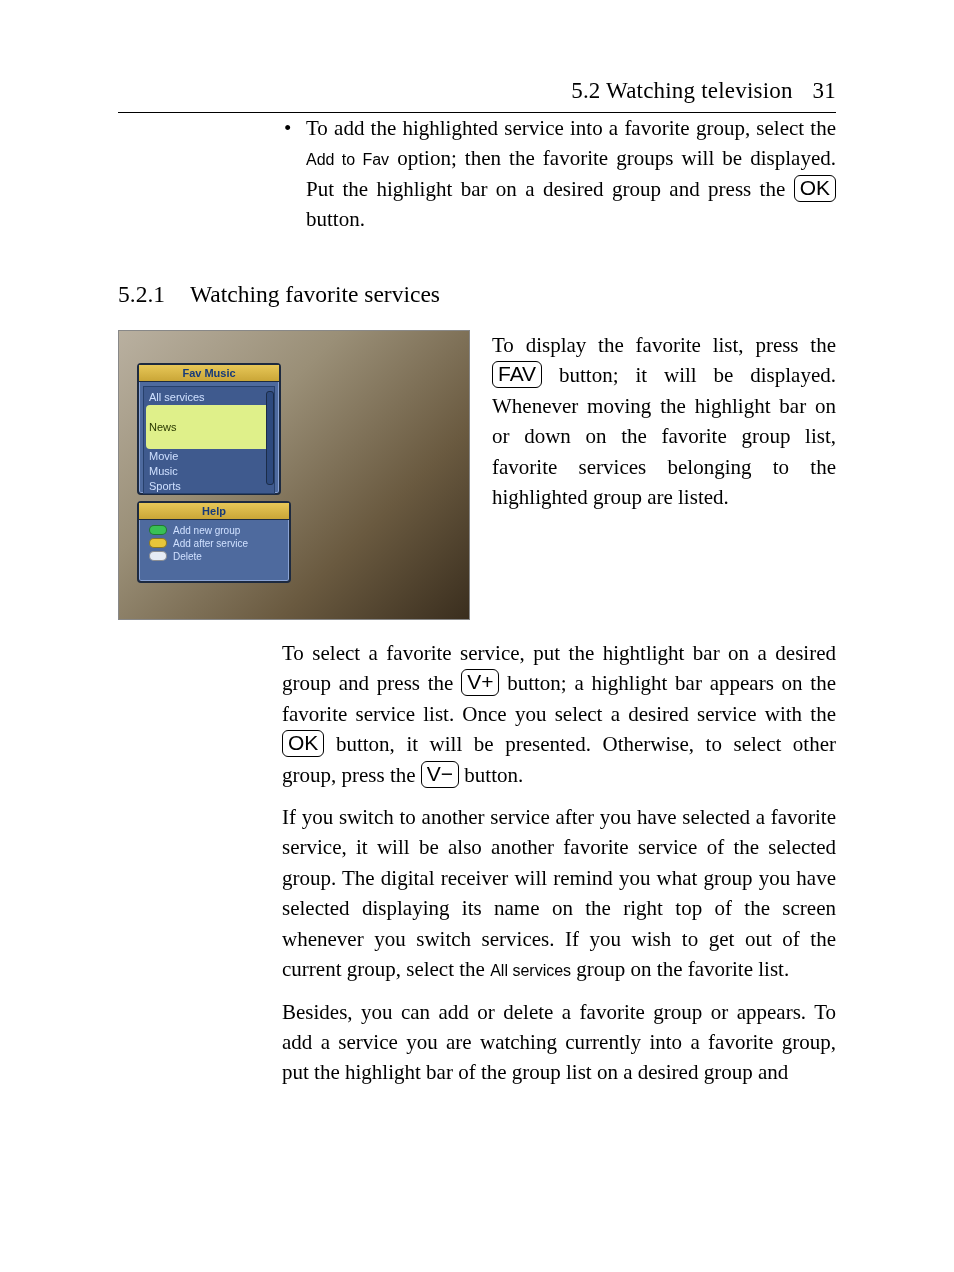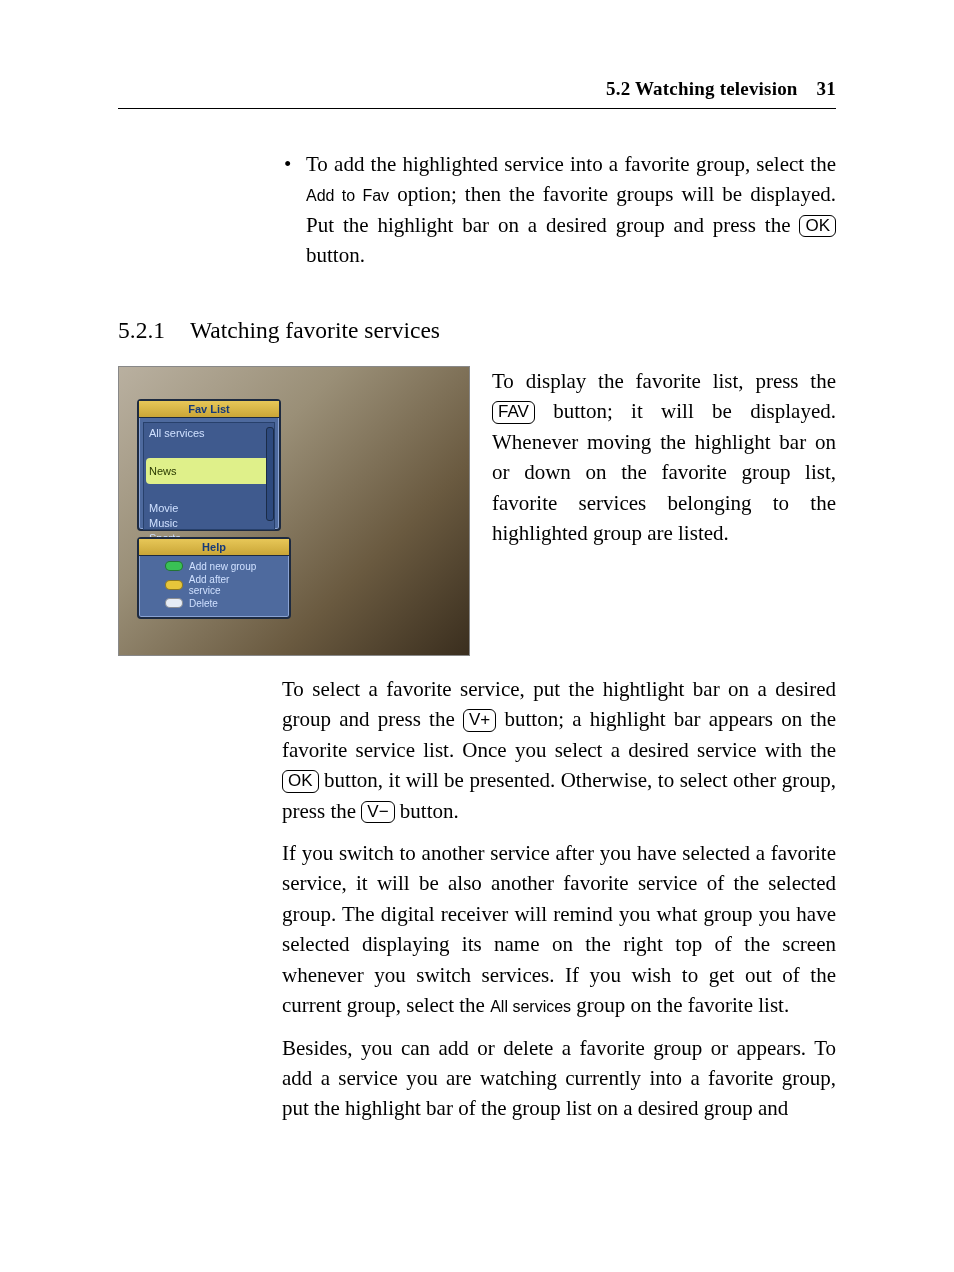--- a/index.html
+++ b/index.html
@@ -13,25 +13,24 @@
     position: relative;
   }
   .page {
     position: absolute;
     left: 118px;
     top: 78px;
     width: 718px;
   }
   .running-head {
     text-align: right;
-    font-weight: 700;
-    font-size: 19px;
+    font-weight: 400;
+    font-size: 23px;
     padding-bottom: 8px;
     border-bottom: 1.2px solid #000;
-    margin-bottom: 40px;
     letter-spacing: 0.2px;
   }
   .running-head .pagenum { margin-left: 14px; }
   .body-col {
     margin-left: 164px;   
     width: 554px;
   }
   ul.bullets {
     list-style: none;
     margin: 0;
@@ -51,21 +50,21 @@
     top: 0;
     font-size: 21px;
   }
   .sans { font-family: Arial, Helvetica, sans-serif; font-size: 16px; }
   .keycap {
     display: inline-block;
     border: 1px solid #000;
     border-radius: 6px;
     padding: 0 5px 1px 5px;
     font-family: Arial, Helvetica, sans-serif;
-    font-size: 17px;
+    font-size: 21px;
     line-height: 1.15;
     vertical-align: 1px;
   }
   h3.section {
     font-family: "Palatino Linotype", "Book Antiqua", Palatino, Georgia, serif;
     font-weight: 400;
     font-size: 23.5px;
     margin: 46px 0 22px 0;
   }
   h3.section .secnum { display: inline-block; width: 72px; }
@@ -120,40 +119,40 @@
     color: #cfe0ff;
   }
   .panel .listbox div {
     font: 11px Arial, Helvetica, sans-serif;
     line-height: 1.35;
     white-space: nowrap;
   }
   .panel .listbox .sel {
     background: #dff08a;
     color: #2a3a00;
-    margin: 17px -3px;
-    padding: 6px 3px;
+    margin: 0 -3px;
+    padding: 15px 3px;
     border-radius: 4px;
   }
   .scrollhint {
     position: absolute;
     right: 5px;
     width: 6px;
     top: 26px;
     bottom: 8px;
     background: #2e4a7e;
     border: 1px solid #1b2c48;
     border-radius: 3px;
   }
   .help-panel { }
   .help-panel .hline {
     display: flex; align-items: center;
     font: 10px Arial, Helvetica, sans-serif;
     color: #cfe0ff;
-    padding: 1px 24px;
+    padding: 1px 8px;
   }
   .chip {
     width: 18px; height: 10px; border-radius: 5px;
     margin-right: 6px; box-shadow: 0 0 0 1px rgba(0,0,0,.4) inset;
   }
   .chip.green { background: #39c155; }
   .chip.yellow { background: #e7c63a; }
   .chip.white { background: #e6ecf5; }
 </style>
 </head>
@@ -177,21 +176,21 @@
     <span class="secnum">5.2.1</span><span>Watching favorite services</span>
   </h3>
 
   <div class="body-col">
 
     <div class="twocol" style="margin-left:-164px; width:718px;">
       <div class="shot">
         <div class="shot-frame">
 
           <div class="panel" style="left:18px; top:32px; width:140px; height:128px;">
-            <div class="titlebar">Fav List</div>
+            <div class="titlebar">Fav Music</div>
             <div class="listbox" style="height:100px; position:relative;">
               <div>All services</div>
               <div class="sel">News</div>
               <div>Movie</div>
               <div>Music</div>
               <div>Sports</div>
             </div>
             <div class="scrollhint"></div>
           </div>
 

